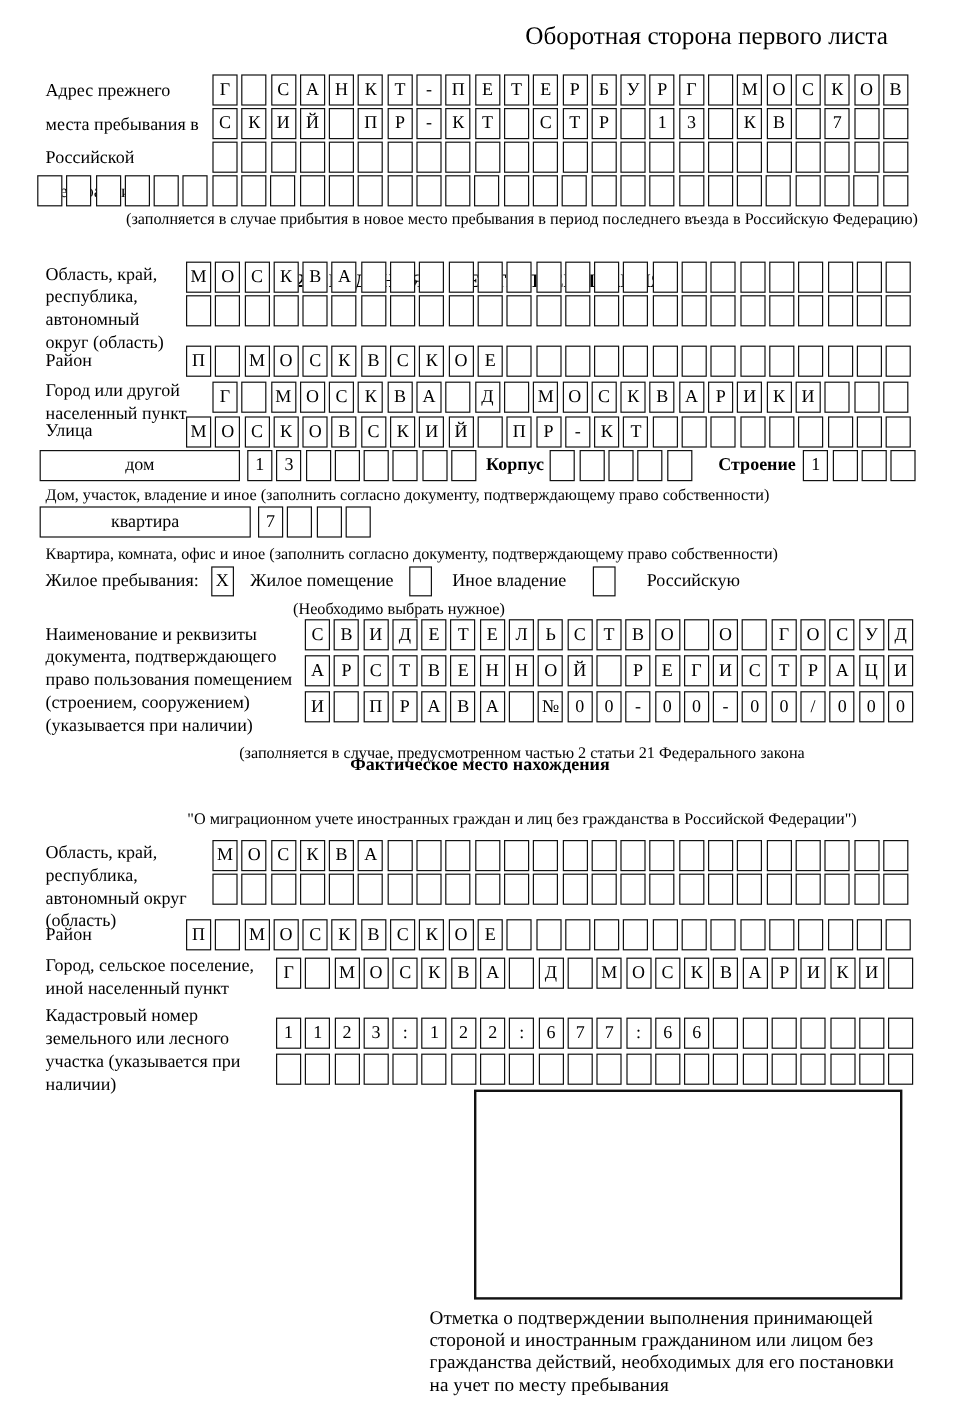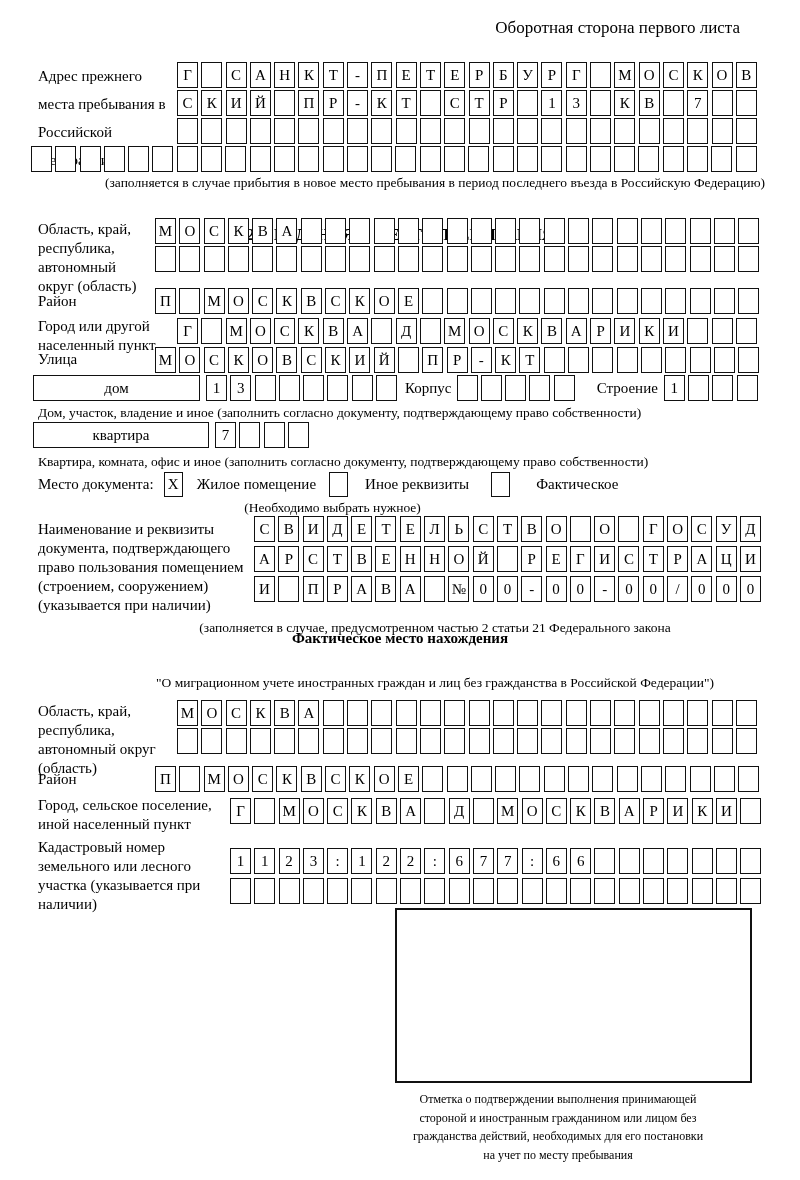--- a/index.html
+++ b/index.html
@@ -3,43 +3,43 @@
 <meta charset="utf-8">
 <style>
   html,body{margin:0;padding:0;background:#ffffff;}
   .page{
     position:relative;width:800px;height:1180px;background:#ffffff;
     font-family:"Liberation Serif","DejaVu Serif",serif;color:#000;
     overflow:hidden;
   }
   .abs{position:absolute;}
   .lbl{font-size:15px;line-height:19px;}
-  .title{font-size:17px;}
+  .title{font-size:21px;}
   .note{font-size:13.5px;}
   .heading{font-weight:bold;font-size:16px;text-align:center;width:800px;margin-top:28px;}
   .subheading{font-weight:bold;font-size:15px;text-align:center;width:800px;}
   .centered{text-align:center;width:800px;padding-left:35px;}
   .cellrow{display:flex;gap:3.3px;}
   .cell{
     flex:0 0 auto;width:21px;height:26px;border:1.6px solid #111;
     box-sizing:border-box;display:flex;align-items:center;justify-content:center;
     font-size:15px;background:#fff;
   }
   .widebox{
     flex:0 0 auto;height:26px;border:1.6px solid #111;box-sizing:border-box;
     display:flex;align-items:center;justify-content:center;font-size:15px;background:#fff;
   }
-  .inlinelbl{font-size:15px;line-height:26px;white-space:nowrap;}
+  .inlinelbl{font-size:15px;line-height:26px;white-space:nowrap;font-weight:bold;}
   .flexrow{display:flex;align-items:center;}
   .cbx{
     flex:0 0 auto;width:19px;height:25px;border:1.6px solid #111;box-sizing:border-box;
     display:flex;align-items:center;justify-content:center;font-size:15px;background:#fff;
   }
   .stampbox{border:2px solid #111;box-sizing:border-box;background:#fff;}
-  .stampcap{font-size:12px;line-height:18.5px;text-align:center;}
+  .stampcap{font-size:16px;line-height:18.5px;text-align:left;}
 </style>
 </head>
 <body>
 
 <div class="page">
 
   <div class="abs title" style="top:18px;right:60px;">Оборотная сторона первого листа</div>
 
   <div class="abs lbl" style="left:38px;top:62px;width:132px;line-height:28px;">Адрес прежнего места пребывания в Российской Федерации</div>
   <div class="abs cellrow" style="left:177px;top:62px;">
@@ -333,27 +333,27 @@
     <div class="cellrow">
         <div class="cell">7</div>
         <div class="cell"></div>
         <div class="cell"></div>
         <div class="cell"></div>
       </div>
   </div>
   <div class="abs note" style="left:38px;top:454px;">Квартира, комната, офис и иное (заполнить согласно документу, подтверждающему право собственности)</div>
 
   <div class="abs flexrow" style="left:38px;top:472px;">
-    <div class="lbl" style="white-space:nowrap;">Место документа:</div>
+    <div class="lbl" style="white-space:nowrap;">Жилое пребывания:</div>
     <div class="cbx" style="margin-left:10px;">X</div>
     <div class="lbl" style="white-space:nowrap;margin-left:14px;text-align:right;">Жилое помещение</div>
     <div class="cbx" style="margin-left:13px;"></div>
-    <div class="lbl" style="white-space:nowrap;margin-left:17px;">Иное реквизиты</div>
+    <div class="lbl" style="white-space:nowrap;margin-left:17px;">Иное владение</div>
     <div class="cbx" style="margin-left:22px;"></div>
-    <div class="lbl" style="white-space:nowrap;margin-left:26px;">Фактическое</div>
+    <div class="lbl" style="white-space:nowrap;margin-left:26px;">Российскую</div>
   </div>
   <div class="abs note" style="left:200px;top:500px;width:265px;text-align:center;">(Необходимо выбрать нужное)</div>
 
   <div class="abs lbl" style="left:38px;top:520px;width:212px;">Наименование и реквизиты документа, подтверждающего право пользования помещением (строением, сооружением) (указывается при наличии)</div>
   <div class="abs cellrow" style="left:254px;top:516px;">
       <div class="cell">С</div>
       <div class="cell">В</div>
       <div class="cell">И</div>
       <div class="cell">Д</div>
       <div class="cell">Е</div>

